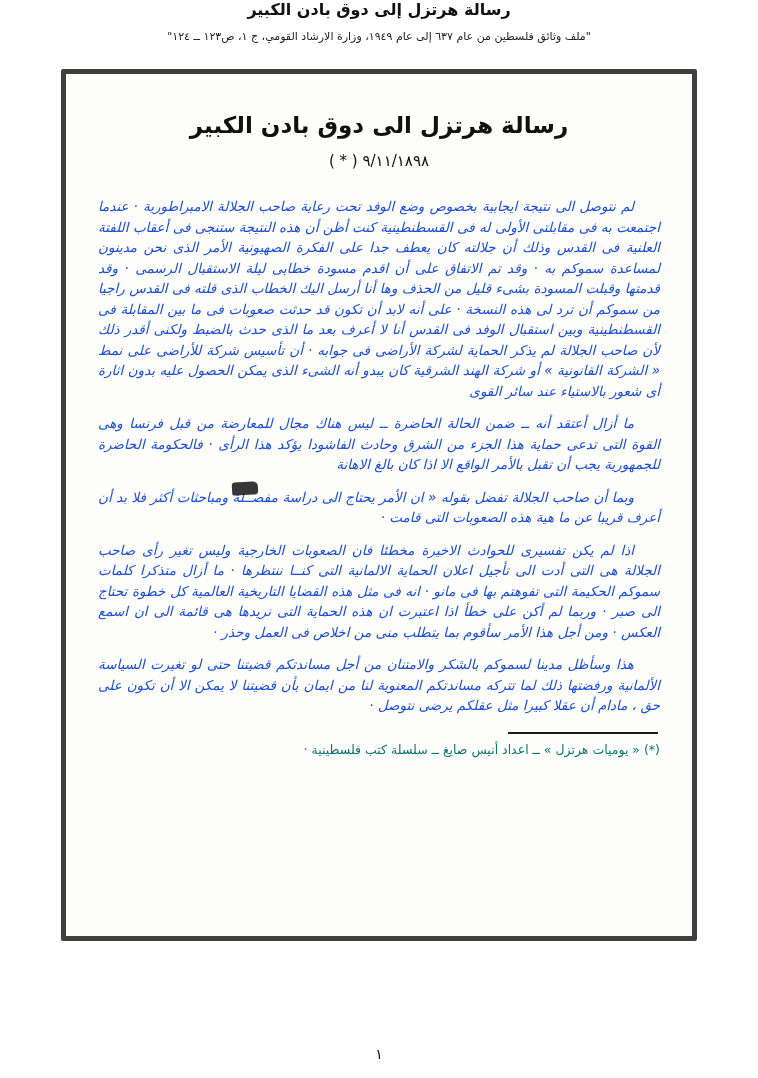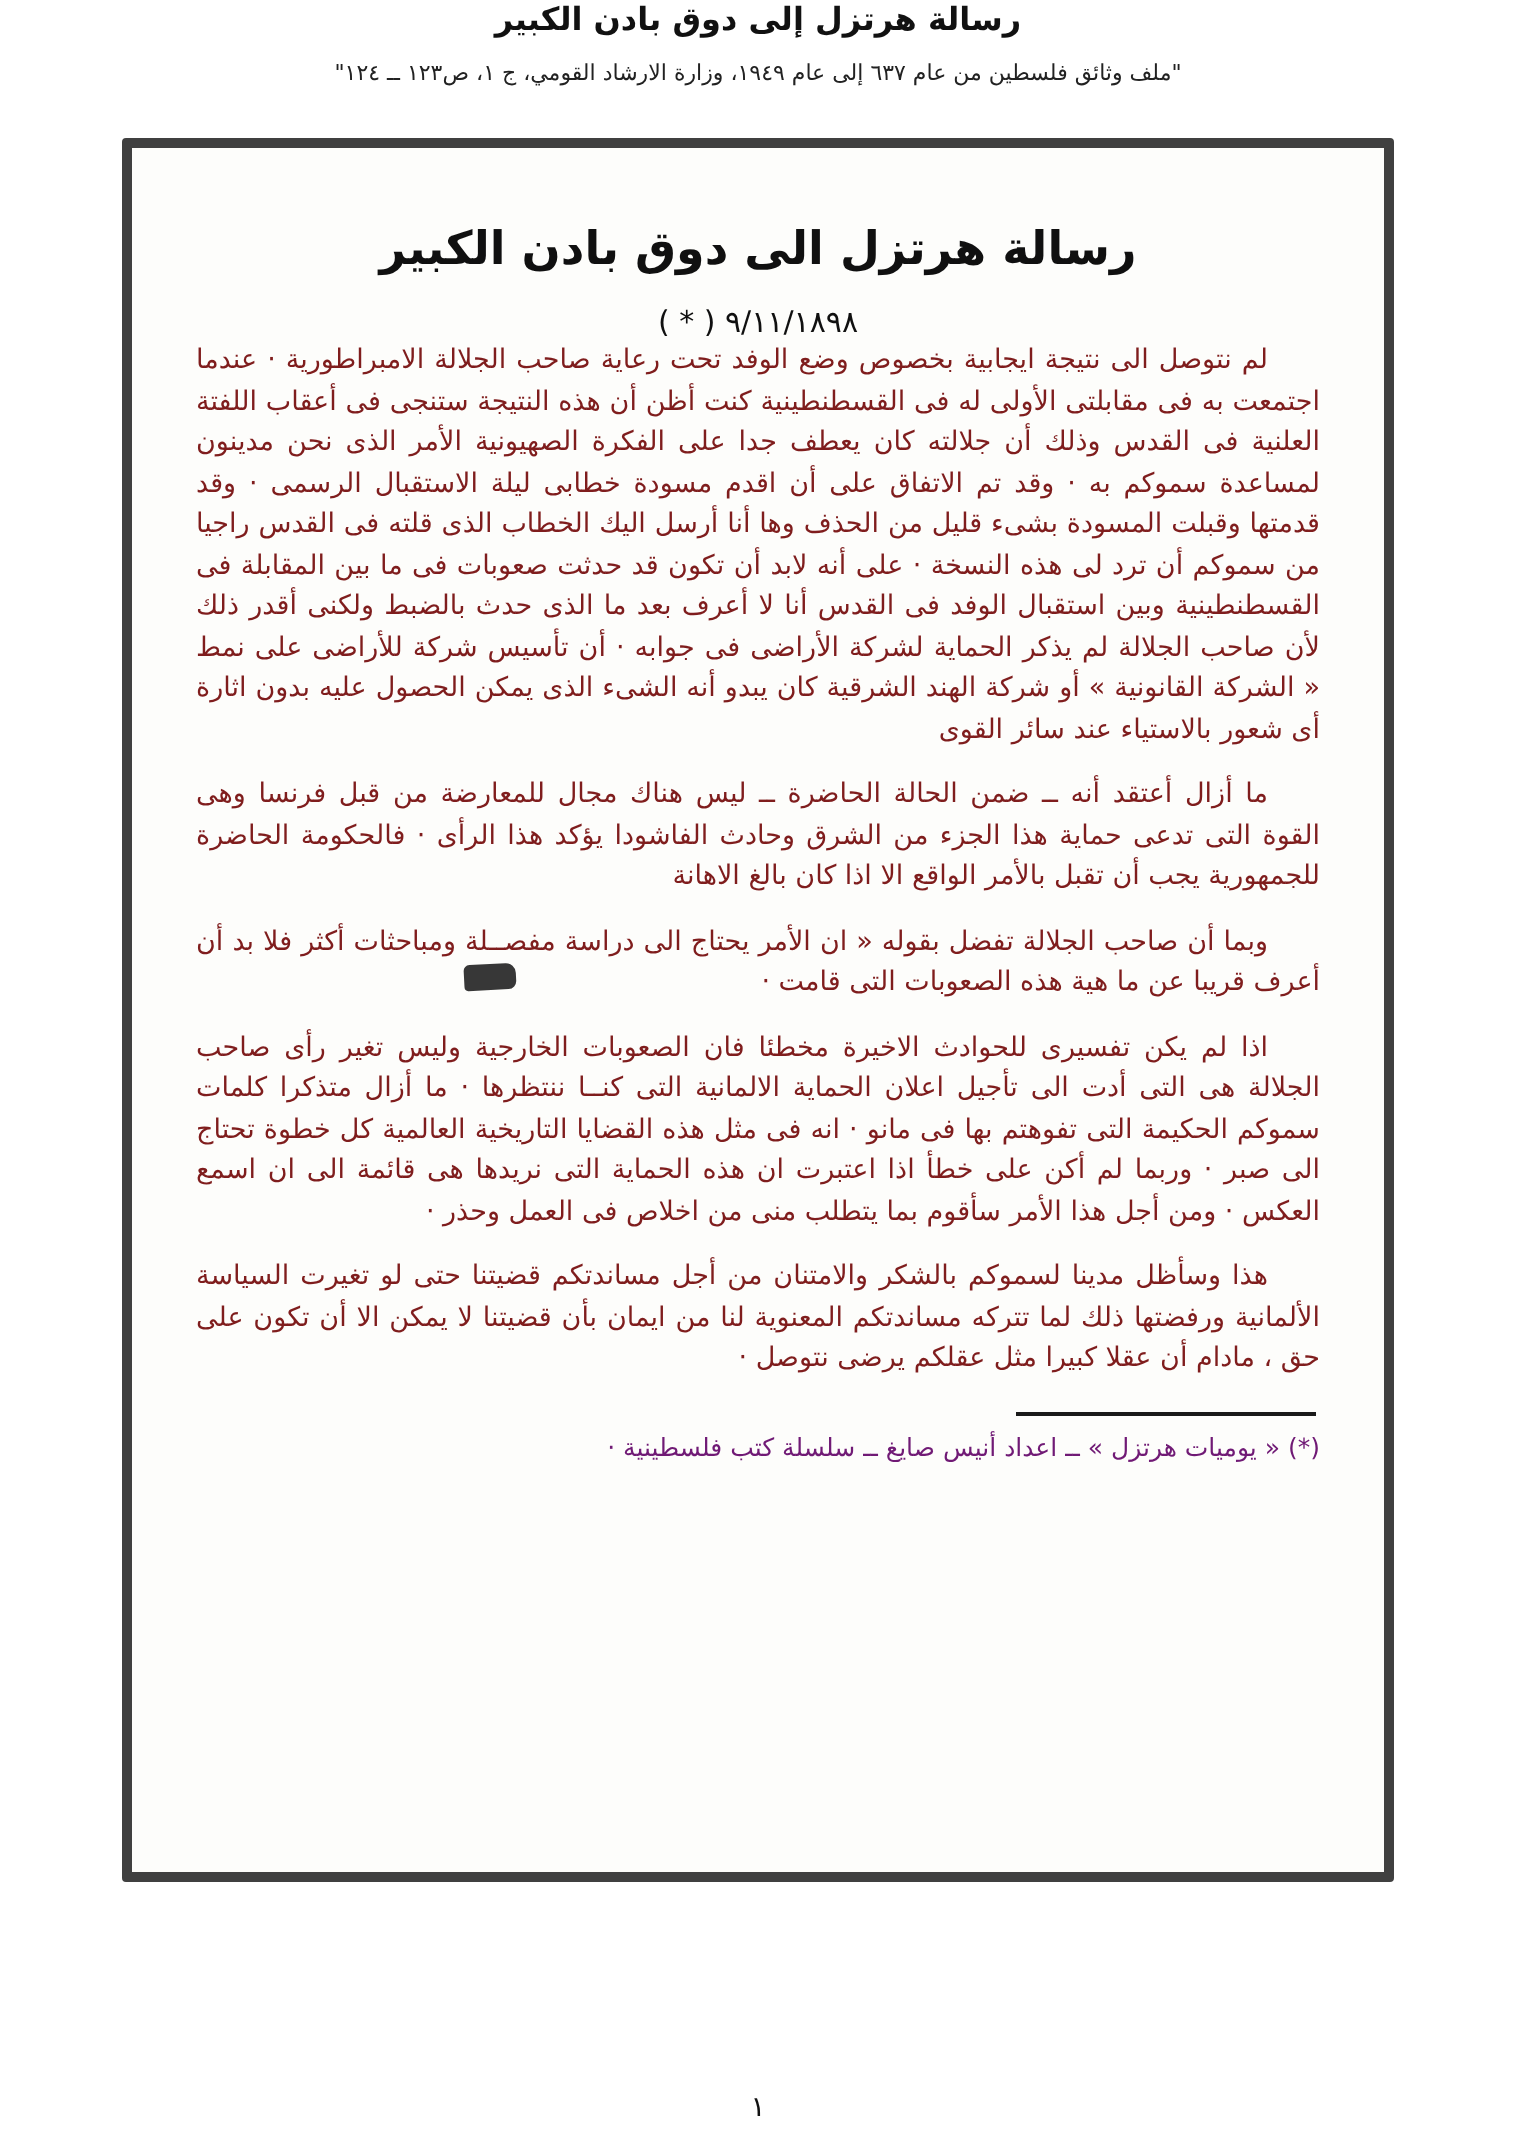--- a/index.html
+++ b/index.html
@@ -48,42 +48,44 @@
   .letter-title {
     margin: 0 0 14px 0;
     text-align: center;
     font-size: 23px;
     font-weight: bold;
     color: #101010;
   }
   .letter-date {
     text-align: center;
     font-size: 15px;
+    margin-bottom: 26px;
     color: #101010;
   }
   .letter-body p {
     margin: 0 0 12px 0;
     font-size: 13.5px;
     line-height: 1.52;
     text-align: justify;
     text-indent: 26px;
-    color: #7f1d1d;
+    color: #1d4ed8;
+    font-style: italic;
   }
   .footnote-sep {
     width: 150px;
     height: 0;
     border-top: 2px solid #1a1a1a;
     margin: 16px auto 8px 0; 
     margin-right: 2px;
     margin-left: auto;
   }
   .footnote {
     font-size: 12.5px;
     margin: 0;
-    color: #701a75;
+    color: #0f766e;
   }
   .ink-smudge {
     position: absolute;
     left: auto;
     top: 408px;
     right: 434px;
     width: 26px;
     height: 13px;
     background: #262626;
     border-radius: 3px 5px 4px 2px;

